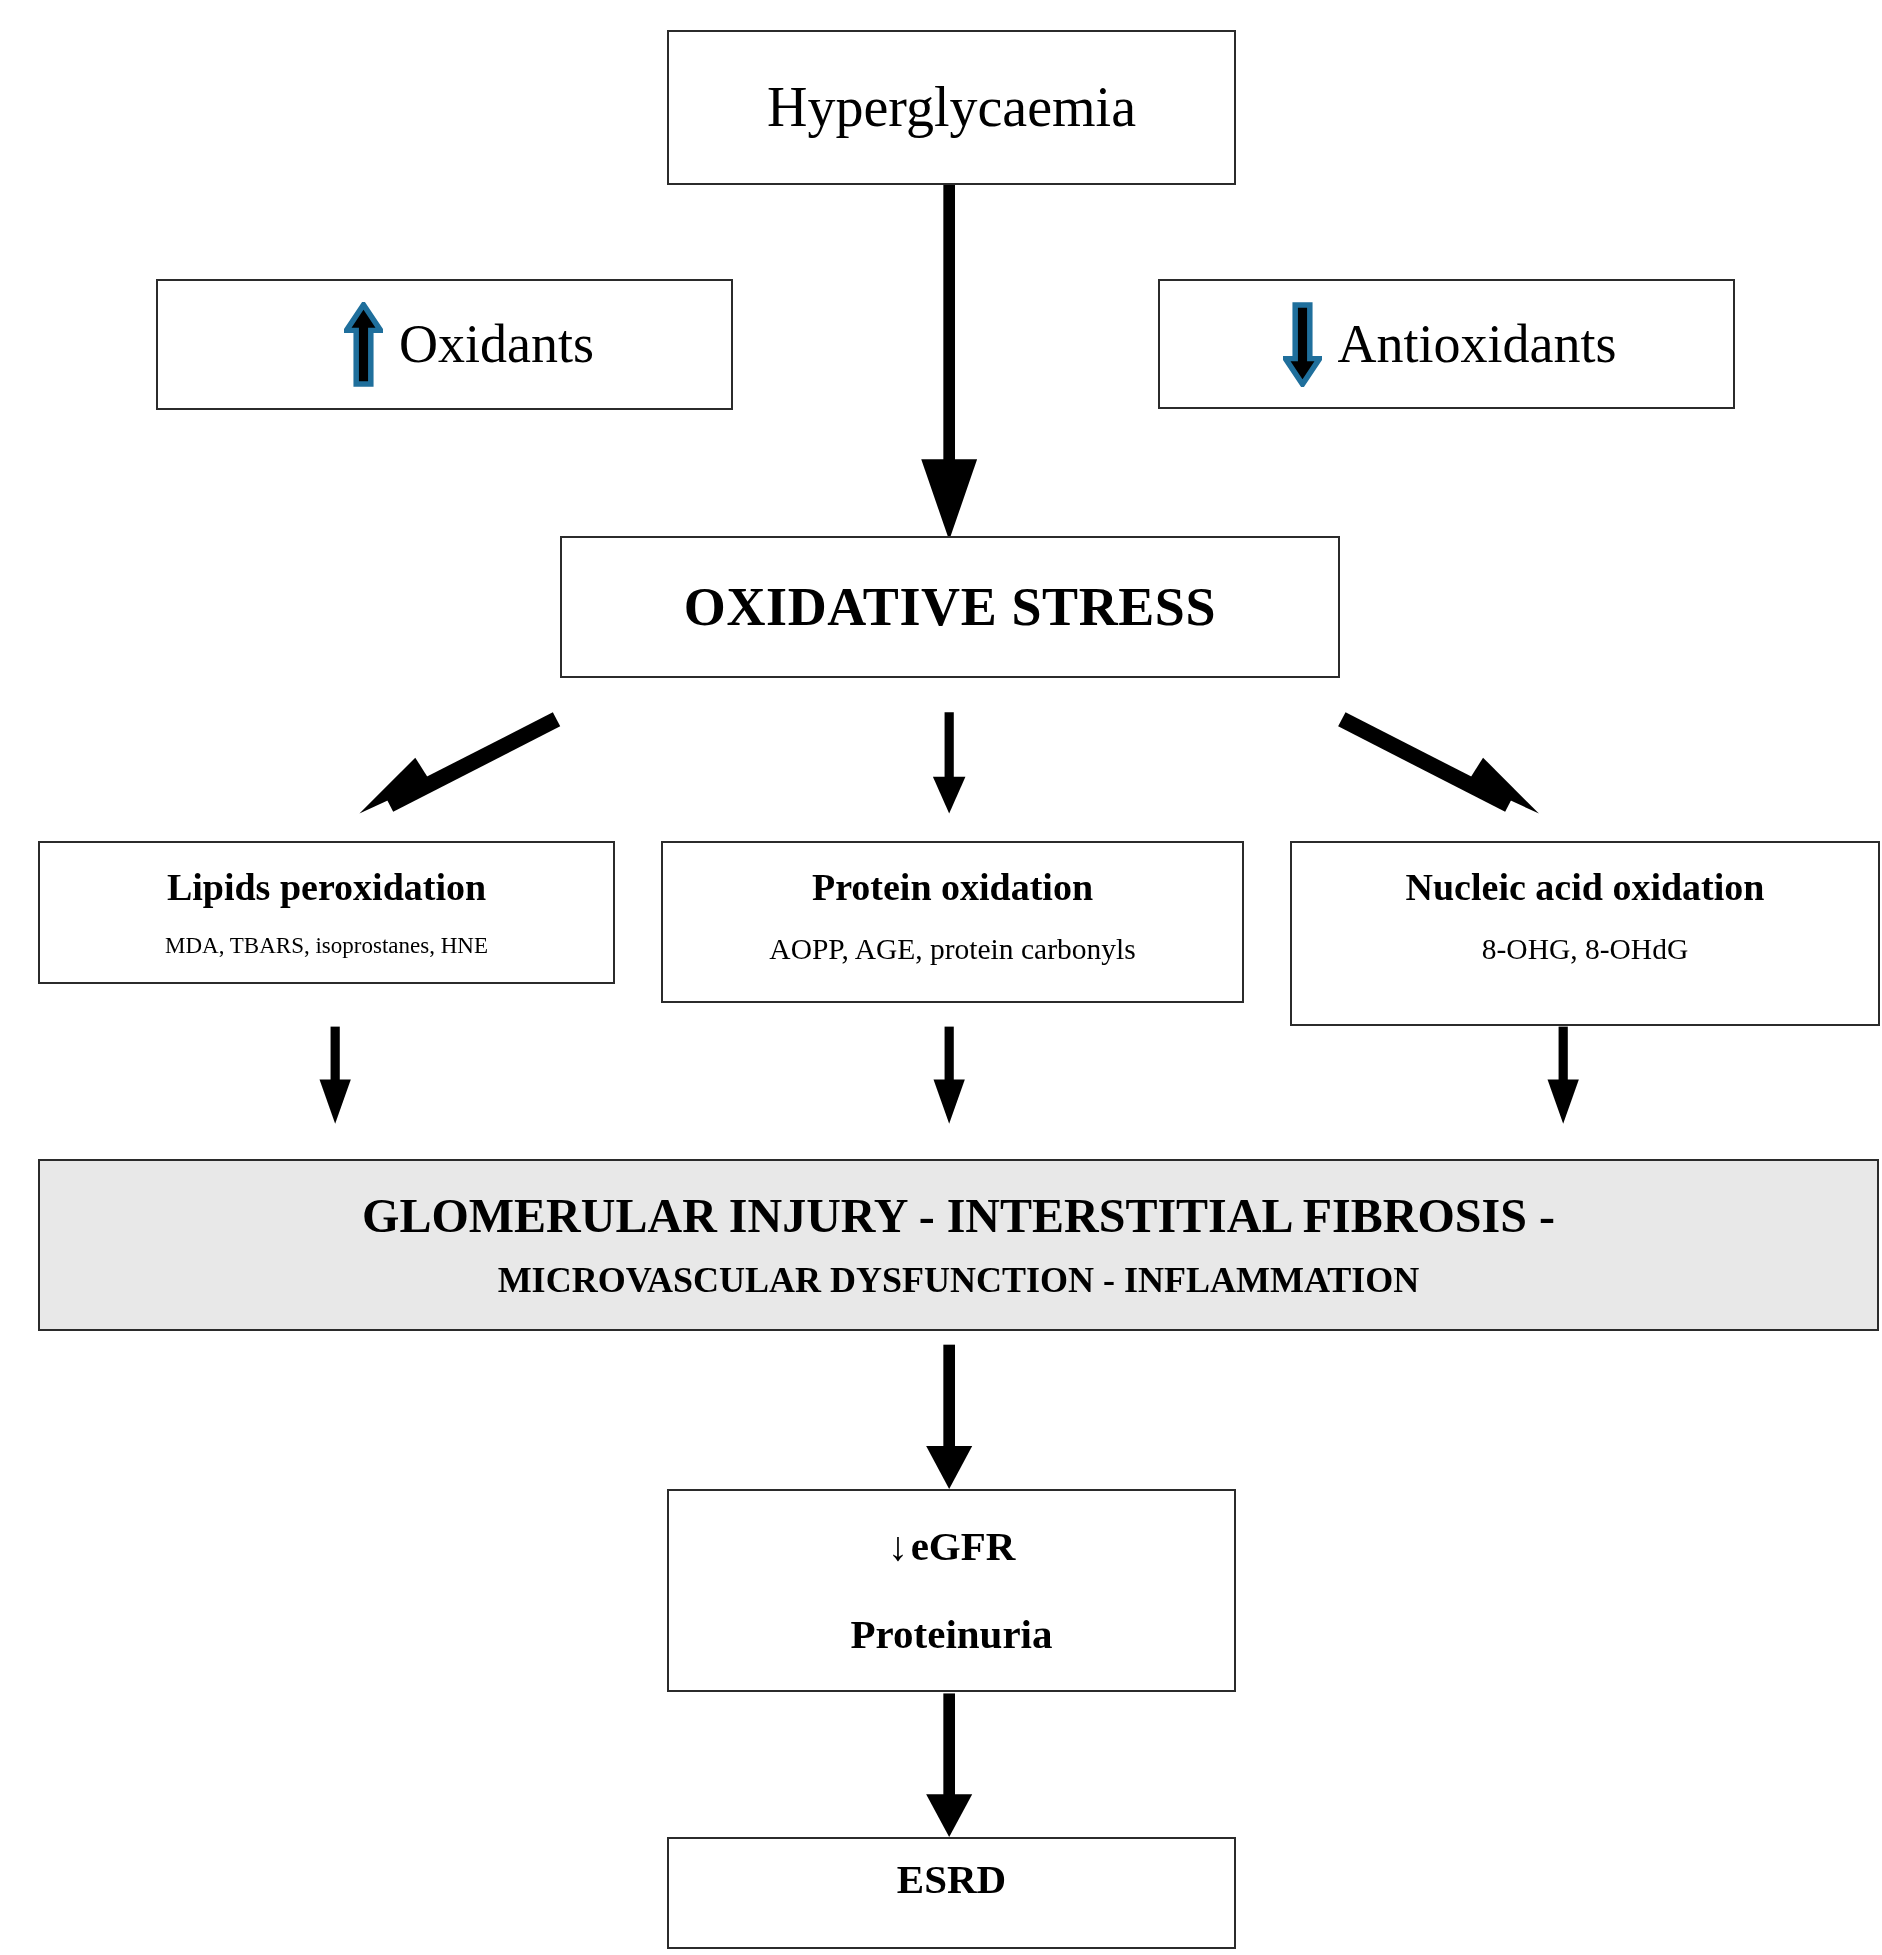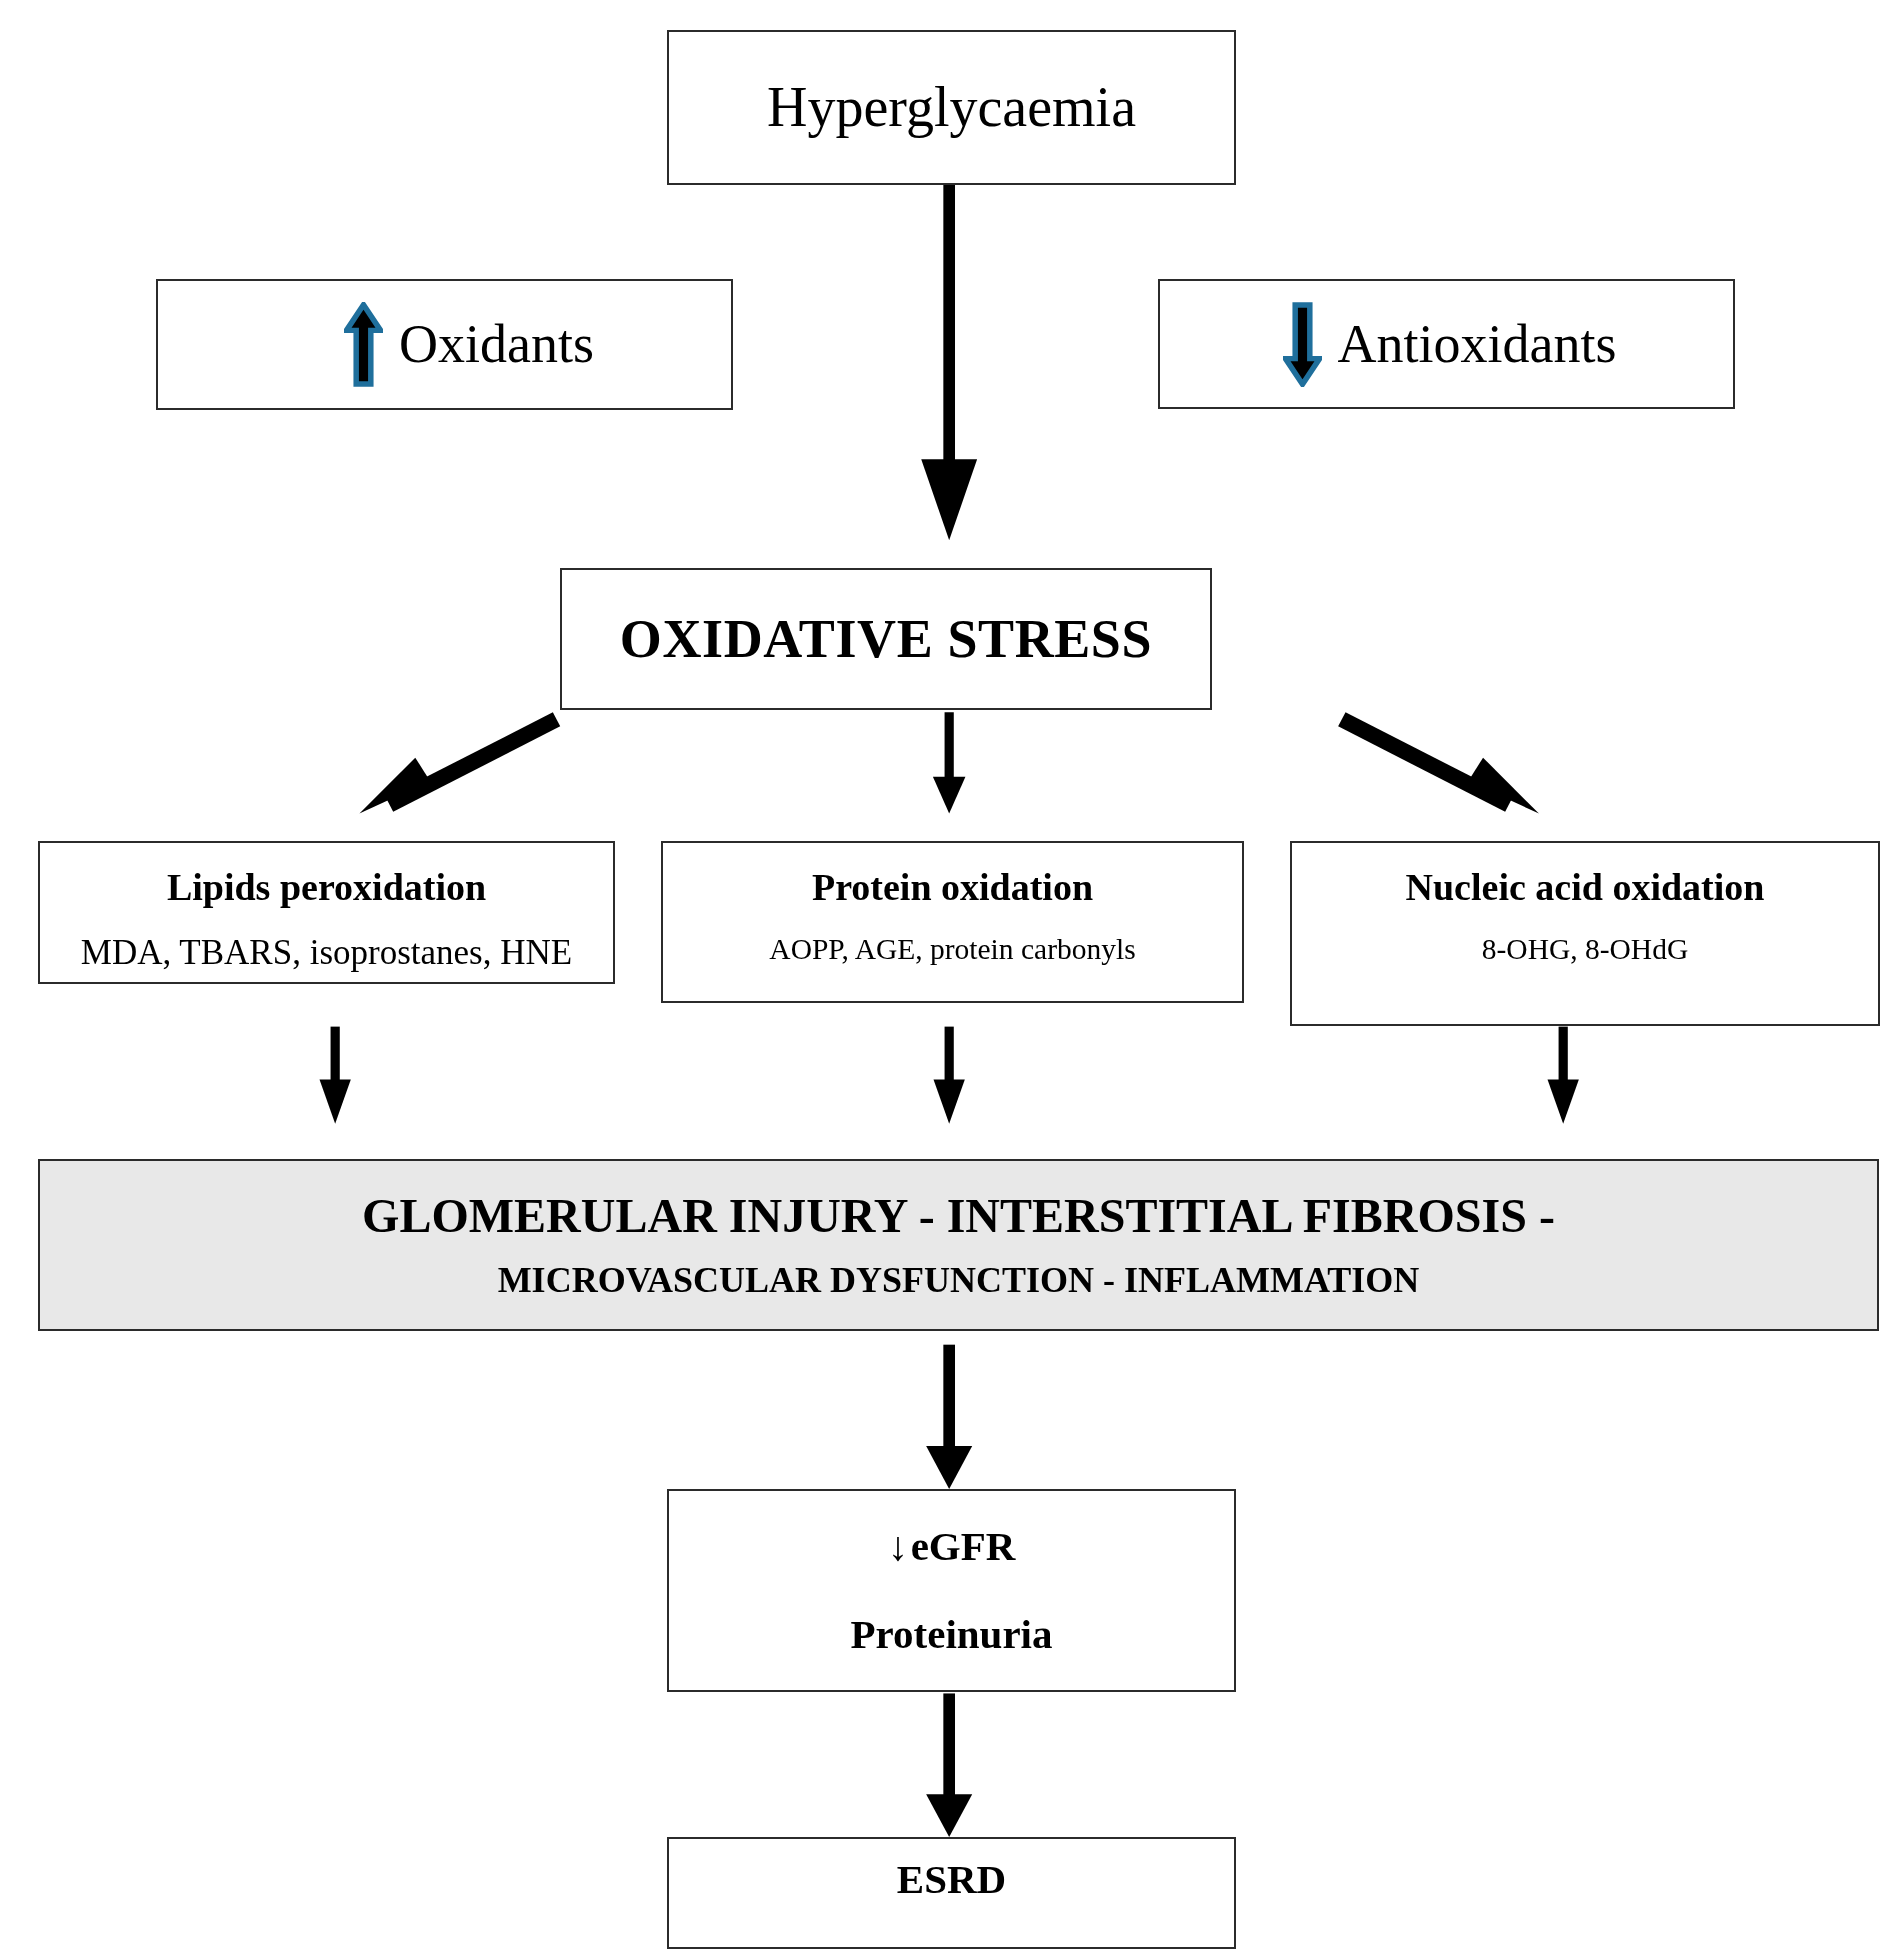--- a/index.html
+++ b/index.html
@@ -133,27 +133,27 @@
     <div class="row-inline" style="padding-left:6.1px;">
       <span class="blue-arrow-wrap">
         <svg width="39" height="86" viewBox="0 0 64 140" xmlns="http://www.w3.org/2000/svg">
           <polygon points="32,136 60,94 44,94 44,6 20,6 20,94 4,94" fill="#000000" stroke="#1f6f9c" stroke-width="9" stroke-linejoin="miter"></polygon>
         </svg>
       </span>
       <span class="t-plain" style="font-size:54px;">Antioxidants</span>
     </div>
   </div>
 
-  <div class="node" style="left:560px; top:568px; width:652px; height:142px;">
+  <div class="node" style="left:560px; top:536px; width:780px; height:142px;">
     <div class="t-bold" style="font-size:54px; letter-spacing:0.6px;">OXIDATIVE STRESS</div>
   </div>
 
   <div class="node" style="left:38px; top:841px; width:577px; height:143px; justify-content:flex-start; padding-top:23px;">
     <div class="t-bold" style="font-size:38px;">Lipids peroxidation</div>
-    <div class="t-plain" style="font-size:35px; margin-top:23px;">MDA, TBARS, isoprostanes, HNE</div>
+    <div class="t-plain" style="font-size:23px; margin-top:23px;">MDA, TBARS, isoprostanes, HNE</div>
   </div>
 
   <div class="node" style="left:661px; top:841px; width:583px; height:162px; justify-content:flex-start; padding-top:23px;">
     <div class="t-bold" style="font-size:38px;">Protein oxidation</div>
     <div class="t-plain" style="font-size:29.5px; margin-top:23px;">AOPP, AGE, protein carbonyls</div>
   </div>
 
   <div class="node" style="left:1290px; top:841px; width:590px; height:185px; justify-content:flex-start; padding-top:23px;">
     <div class="t-bold" style="font-size:38px;">Nucleic acid oxidation</div>
     <div class="t-plain" style="font-size:29.5px; margin-top:23px;text-align:center;">8-OHG, 8-OHdG</div>

